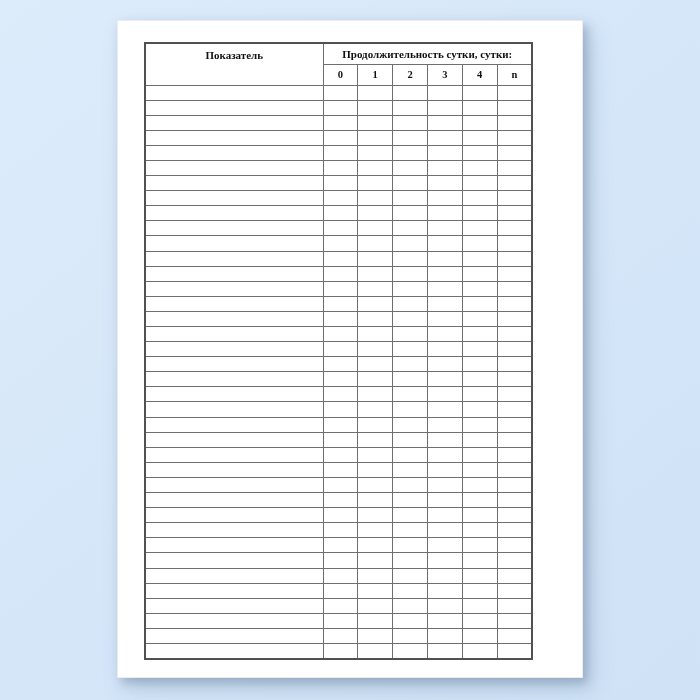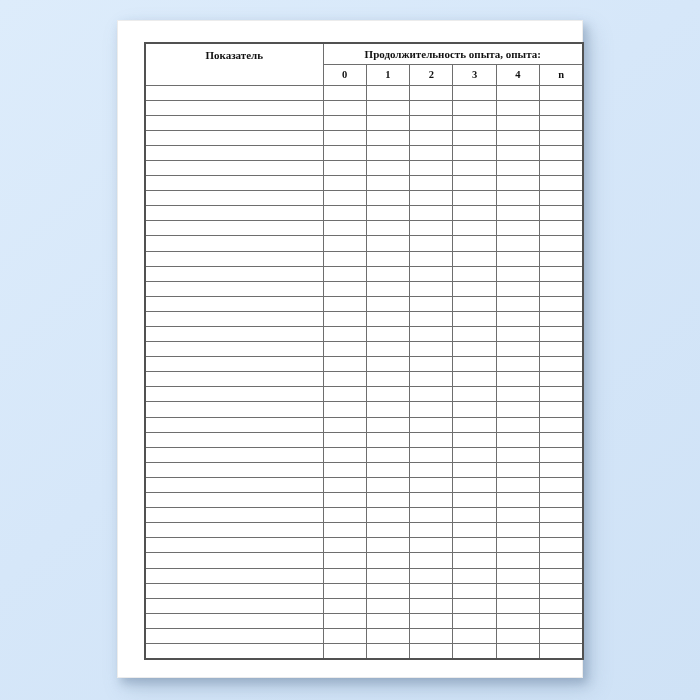--- a/index.html
+++ b/index.html
@@ -15,21 +15,21 @@
     position: absolute; left: 117px; top: 20px;
     width: 466px; height: 658px;
     background: #ffffff;
     box-sizing: border-box;
     border: 1px solid #ececec;
     box-shadow: 4px 5px 9px rgba(110, 135, 165, 0.45),
                 8px 10px 20px rgba(110, 135, 165, 0.30);
   }
   table.form-table {
     position: absolute; left: 26px; top: 21px;
-    width: 440px;
+    width: 389px;
     border-collapse: collapse;
     table-layout: fixed;
     color: #111111;
     border: 2px solid #515151;
   }
   .form-table th, .form-table td {
     border: 1px solid #6e6e6e;
     padding: 0;
     box-sizing: border-box;
     overflow: hidden;
@@ -63,21 +63,21 @@
         <col>
           <col>
           <col>
           <col>
           <col>
           <col>
       </colgroup>
       <thead>
         <tr class="group-row">
           <th class="hdr indicator-hdr" rowspan="2">Показатель</th>
-          <th class="hdr" colspan="6">Продолжительность опыта, опыта:</th>
+          <th class="hdr" colspan="6">Продолжительность сутки, сутки:</th>
         </tr>
         <tr class="days-row">
           <th class="hdr day-hdr">0</th>
           <th class="hdr day-hdr">1</th>
           <th class="hdr day-hdr">2</th>
           <th class="hdr day-hdr">3</th>
           <th class="hdr day-hdr">4</th>
           <th class="hdr day-hdr">n</th>
         </tr>
       </thead>

